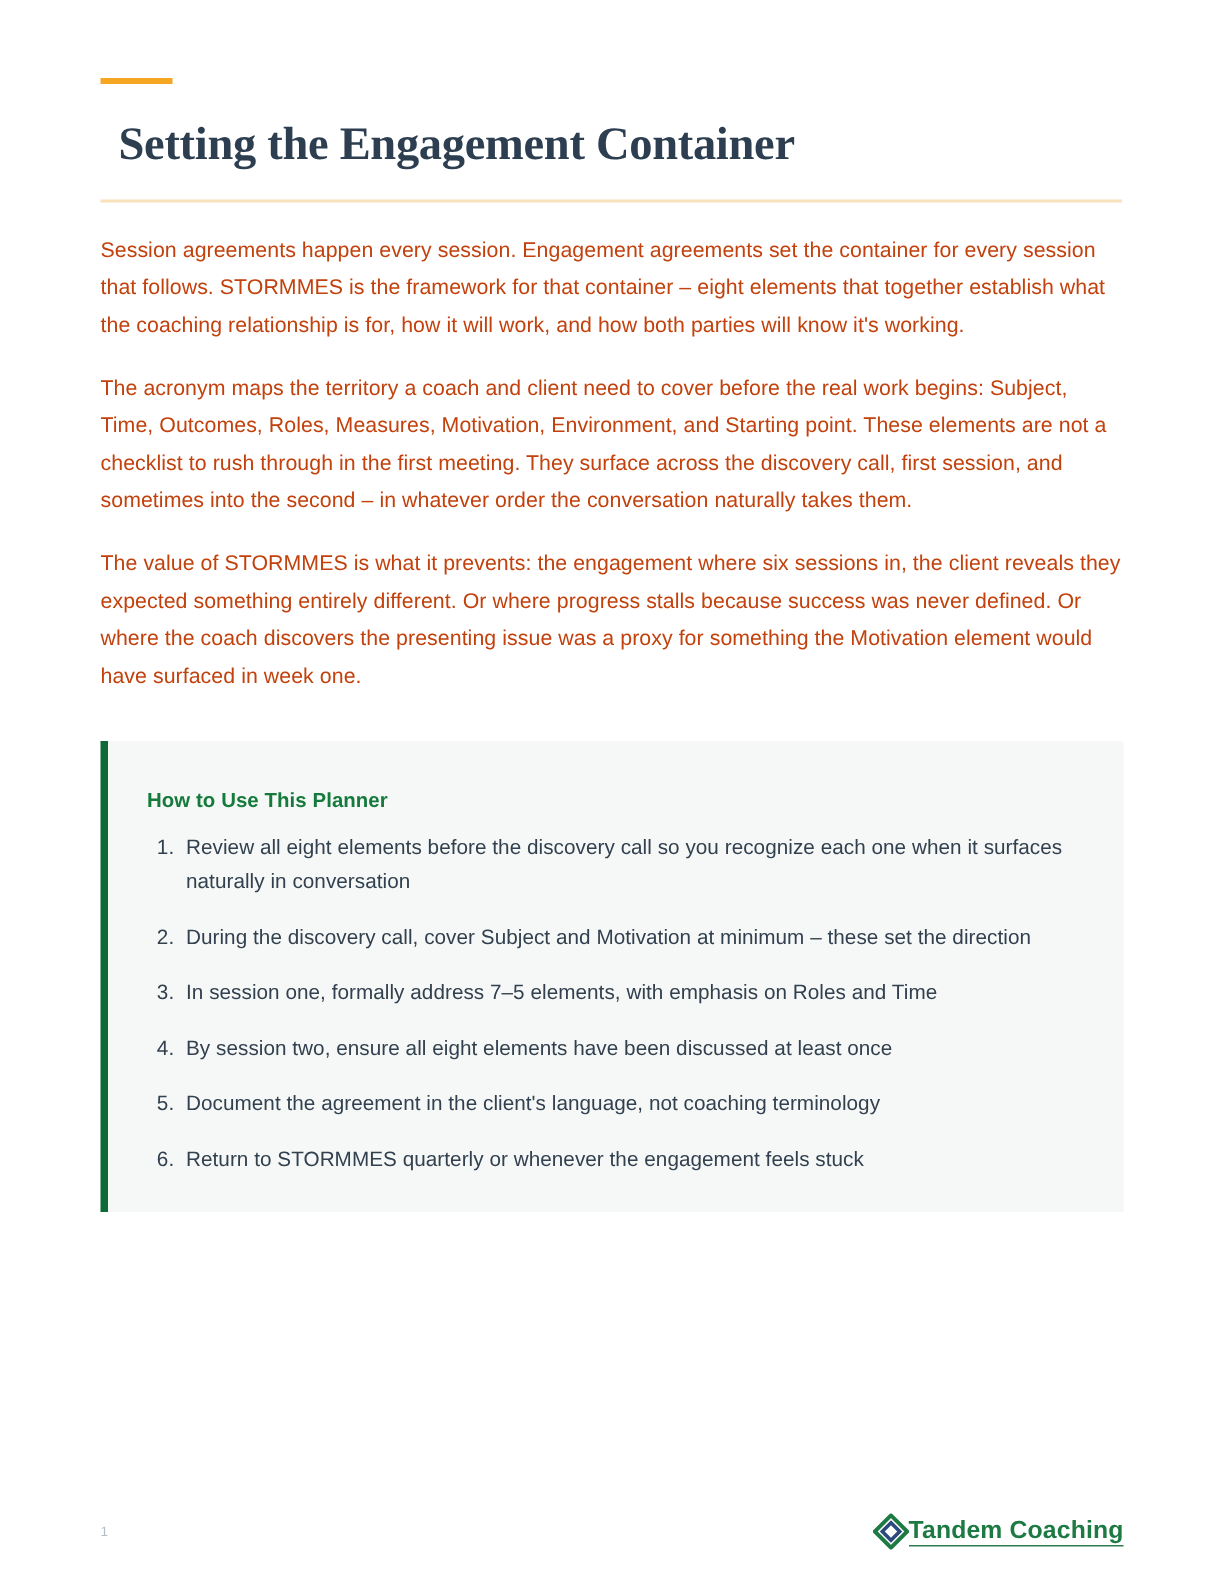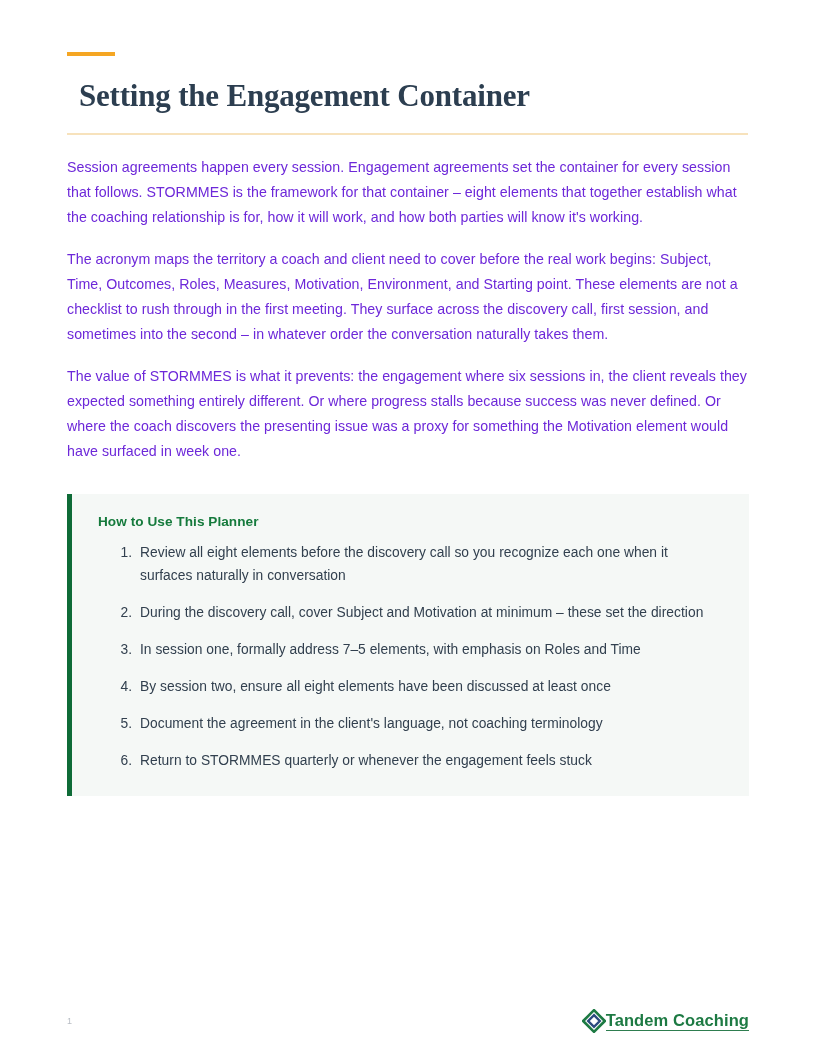--- a/index.html
+++ b/index.html
@@ -54,54 +54,54 @@
     width: 681px;
     height: 2px;
     background: #F7E2BC;
     margin: 0 0 20px 0;
   }
 
   
   .body-p {
     font-size: 14.2px;
     line-height: 25px;
-    color: #6d28d9;
+    color: #c2410c;
     margin: 0 0 17px 0;
     letter-spacing: 0.05px;
   }
   .body-p:last-of-type { margin-bottom: 12px; }
 
   
   .callout {
     margin-top: 30px;
     width: 682px;
     background: #F5F8F6;
     border-left: 5px solid #0E6B37;
     padding: 20px 26px 24px 26px;
   }
 
   .callout-heading {
     font-size: 13.6px;
     font-weight: bold;
     color: #157A3C;
-    margin: 0 0 12px 0;
+    margin: 12px 0 12px 0;
     letter-spacing: 0.05px;
   }
 
   .callout-list {
     margin: 0;
     padding: 0 0 0 22px;
     list-style: decimal;
   }
 
   .callout-list li {
     font-size: 13.8px;
     line-height: 23px;
     color: #32404F;
-    margin: 0 0 14px 16px;
+    margin: 0 0 14px 0;
     padding-left: 4px;
     letter-spacing: 0.03px;
   }
   .callout-list li:last-child { margin-bottom: 0; }
 
   
   .footer {
     position: absolute;
     left: 67px;
     right: 67px;

